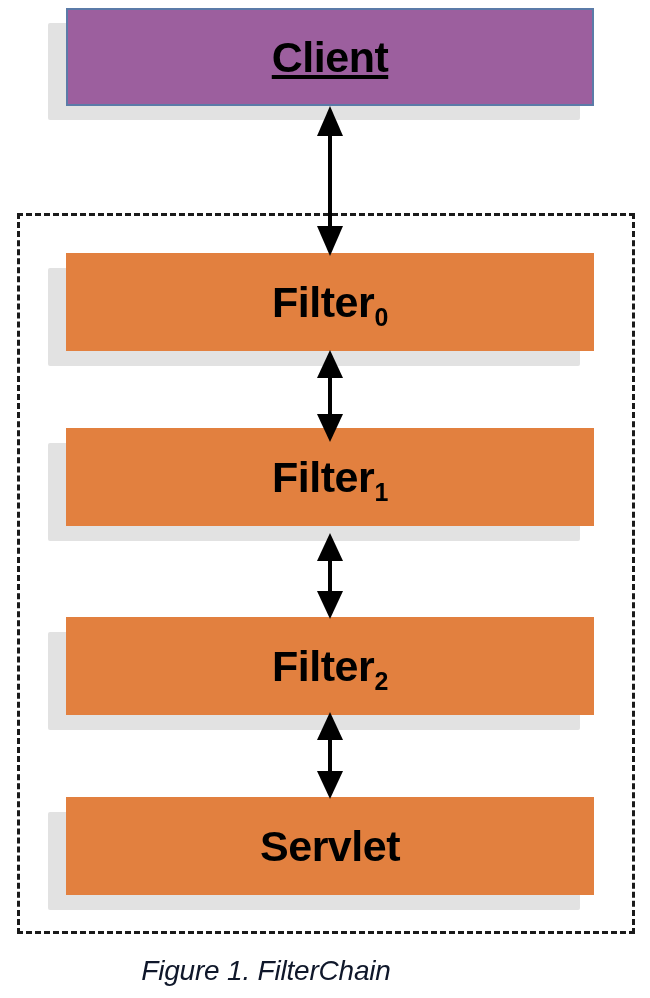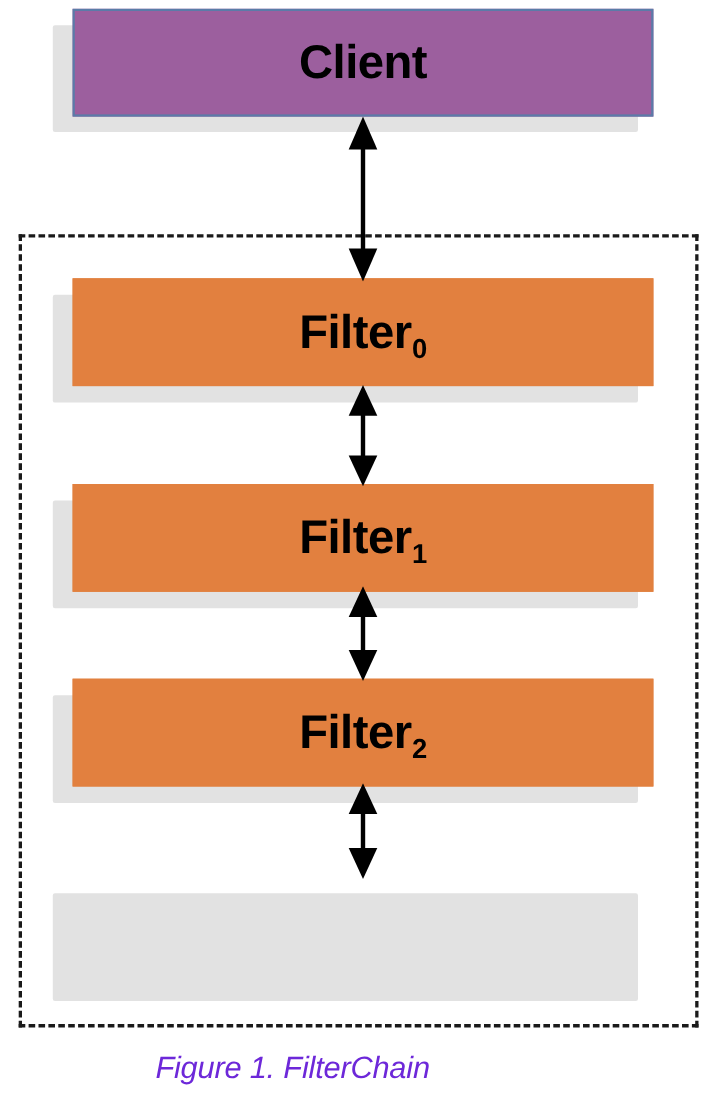--- a/index.html
+++ b/index.html
@@ -63,21 +63,21 @@
     left: 0px; top: 15px;
     width: 532px; height: 97px;
     border-radius: 2px;
   }
   #client-node .face {
     left: 18px; top: 0px;
     width: 528px; height: 98px;
     background: #9c5f9e;
     border: 2px solid #5b7ba8;
   }
-  #client-node .label { font-size: 43px; }
+  #client-node .label { font-size: 43px; text-decoration: underline; }
 
   
   #filterchain-label {
     position: absolute;
     left: 17px; top: 155px;
     font-size: 42px;
     font-weight: normal;
     color: #111111;
     letter-spacing: -0.5px;
     line-height: 1;
@@ -103,21 +103,21 @@
   }
   .orange-node .face {
     left: 18px; top: 0px;
     width: 528px; height: 98px;
     background: #e2803f;
     border: 1px solid #e2803f;
   }
   .orange-node .label { font-size: 43px; }
 
   #filter0-node { top: 253px; }
-  #filter1-node { top: 440px; }
+  #filter1-node { top: 428px; }
   #filter2-node { top: 617px; padding-left: 28px; }
   #servlet-node { top: 797px; }
 
   .sub {
     font-size: 0.58em;
     vertical-align: baseline;
     position: relative;
     top: 0.40em;
     left: 0.02em;
     font-weight: bold;
@@ -138,21 +138,21 @@
   #arrow-filter2-servlet { top: 712px; height: 87px; }
 
   
   #figure-caption {
     position: absolute;
     left: 0; top: 955px;
     width: 532px;
     text-align: center;
     font-size: 28px;
     font-style: italic;
-    color: #6d28d9;
+    color: #0f172a;
     letter-spacing: -0.2px;
     white-space: nowrap;
   }
 </style>
 </head>
 <body>
 
 <div id="canvas">
 
   <div class="node" id="client-node">
@@ -213,17 +213,20 @@
   <div class="arrow" id="arrow-filter2-servlet">
     <svg width="48" height="87" viewBox="0 0 48 87" preserveAspectRatio="none">
       <line x1="24" y1="10" x2="24" y2="77" stroke="#000000" stroke-width="4"></line>
       <polygon points="24,0 37,28 11,28" fill="#000000"></polygon>
       <polygon points="24,87 37,59 11,59" fill="#000000"></polygon>
     </svg>
   </div>
 
   <div class="node orange-node" id="servlet-node">
     <div class="shadow"></div>
+    <div class="face">
+      <span class="label">Servlet</span>
+    </div>
   </div>
 
   <div id="figure-caption">Figure 1. FilterChain</div>
 
 </div>
 
 </body></html>

